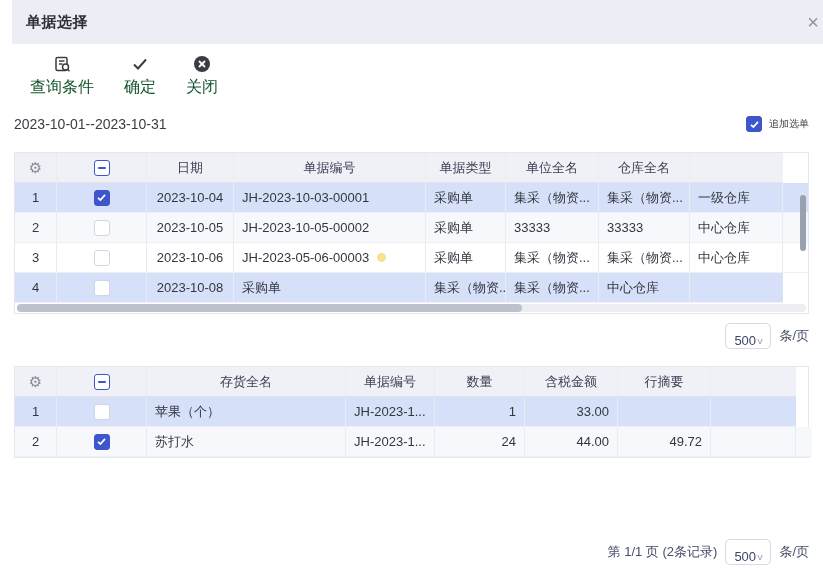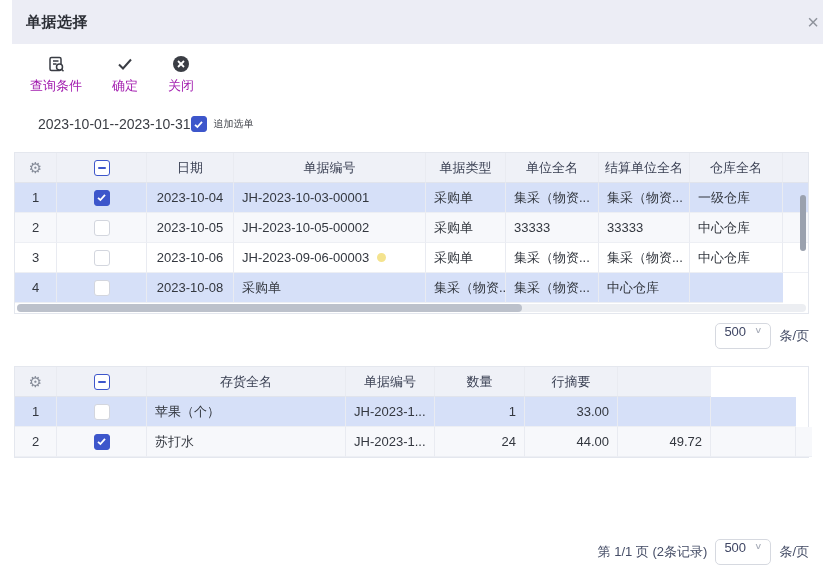--- a/index.html
+++ b/index.html
@@ -13,24 +13,24 @@
     position:absolute;top:0;left:12px;width:823px;height:44px;
     background:#ecedf5;display:flex;align-items:center;justify-content:space-between;
     box-sizing:border-box;padding:0 16px 0 14px;
   }
   .titlebar .title{font-size:15px;color:#2c2f36;font-weight:700;letter-spacing:.5px;}
   .titlebar .close{font-size:20px;color:#8f939c;cursor:pointer;line-height:1;}
   
   .toolbar{position:absolute;top:54px;left:30px;display:flex;gap:30px;}
   .tool{display:flex;flex-direction:column;align-items:center;gap:3px;cursor:pointer;}
   .tool .glyph{height:20px;display:flex;align-items:center;justify-content:center;}
-  .tool .lbl{font-size:13px;color:#a21caf;font-family:Liberation Mono, monospace;}
+  .tool .lbl{font-size:16px;color:#14532d;font-family:Liberation Mono, monospace;}
   
   .filter-row{position:absolute;top:113px;left:14px;right:14px;height:22px;
-    display:flex;align-items:center;margin-left:24px;}
+    display:flex;align-items:center;justify-content:space-between;}
   .date-range{font-size:14px;color:#3a3d44;}
   .append{display:flex;align-items:center;gap:7px;cursor:pointer;}
   .append .lbl{font-size:10px;color:#3a3d44;}
   
   .cb{width:16px;height:16px;border-radius:3px;box-sizing:border-box;
     display:flex;align-items:center;justify-content:center;flex:0 0 auto;}
   .cb.unchecked{background:#fff;border:1px solid #d3d6de;}
   .cb.checked{background:#3d56cb;border:1px solid #3d56cb;}
   .cb.indet{background:#fff;border:1px solid #3d56cb;}
   .cb.indet .minus{width:8px;height:2px;background:#3d56cb;border-radius:1px;}
@@ -53,22 +53,22 @@
   .dot{width:9px;height:9px;border-radius:50%;background:#f4e38e;margin-left:8px;flex:0 0 auto;}
   
   .hscroll{grid-column:1 / -1;height:10px;display:flex;align-items:center;
     padding:0 2px;background:#fff;}
   .hscroll .track{position:relative;width:100%;height:8px;background:#eceef2;border-radius:4px;}
   .hscroll .thumb{position:absolute;left:0;top:0;height:8px;width:64%;background:#bcc1cb;border-radius:4px;}
   .vscroll{position:absolute;right:2px;top:42px;width:6px;height:56px;background:#9aa1ae;border-radius:3px;}
   
   .pager{position:absolute;right:14px;height:28px;display:flex;align-items:center;gap:8px;
     font-size:13px;color:#454d66;}
-  .page-size{width:56px;height:26px;border:1px solid #d6d9e0;border-radius:5px;
-    box-sizing:border-box;display:flex;align-items:flex-start;justify-content:space-between;
+  .page-size{width:46px;height:26px;border:1px solid #d6d9e0;border-radius:5px;
+    box-sizing:border-box;display:flex;align-items:flex-end;justify-content:space-between;
     padding:0 8px;cursor:pointer;background:#fff;}
   .page-size .val{color:#3f4664;}
   .page-size .chev{font-size:11px;color:#a8adb9;transform:scaleY(.8);}
   
   .watermark{position:absolute;left:230px;top:252px;width:360px;text-align:center;
     pointer-events:none;color:#6f8fd0;}
   .watermark .wm1{font-size:40px;font-weight:700;letter-spacing:14px;opacity:.10;line-height:44px;}
   .watermark .wm2{font-size:15px;letter-spacing:6px;opacity:.13;line-height:16px;}
   svg{display:block;}
 </style>
@@ -137,21 +137,20 @@
       </div>
     <div class="cell c">
         <span class="cb indet">
           <span class="minus"></span>
         </span>
       </div>
     <div class="cell c">日期</div>
     <div class="cell c">单据编号</div>
     <div class="cell c">单据类型</div>
     <div class="cell c">单位全名</div>
-    <div class="cell c">结算单位全名</div>
     <div class="cell c">仓库全名</div>
     <div class="cell last"></div>
   </div>
 
   <div class="g-row t1 row-sel">
     <div class="cell c">1</div>
     <div class="cell c">
         <span class="cb checked">
           <svg width="11" height="11" viewBox="0 0 11 11" fill="none" stroke="#fff" stroke-width="1.8">
             <polyline points="2,5.8 4.4,8 9,2.8"></polyline>
@@ -181,21 +180,21 @@
     <div class="cell last"></div>
   </div>
 
   <div class="g-row t1">
     <div class="cell c">3</div>
     <div class="cell c">
         <span class="cb unchecked"></span>
       </div>
     <div class="cell c">2023-10-06</div>
     <div class="cell">
-        <span>JH-2023-09-06-00003</span>
+        <span>JH-2023-05-06-00003</span>
         <span class="dot"></span>
       </div>
     <div class="cell">采购单</div>
     <div class="cell">集采（物资...</div>
     <div class="cell">集采（物资...</div>
     <div class="cell">中心仓库</div>
     <div class="cell last"></div>
   </div>
 
   <div class="g-row t1 row-sel">
@@ -234,20 +233,21 @@
         <span class="gear">⚙</span>
       </div>
     <div class="cell c">
         <span class="cb indet">
           <span class="minus"></span>
         </span>
       </div>
     <div class="cell c">存货全名</div>
     <div class="cell c">单据编号</div>
     <div class="cell c">数量</div>
+    <div class="cell c">含税金额</div>
     <div class="cell c">行摘要</div>
     <div class="cell last"></div>
   </div>
 
   <div class="g-row t2 row-sel">
     <div class="cell c">1</div>
     <div class="cell c">
         <span class="cb unchecked"></span>
       </div>
     <div class="cell">苹果（个）</div>

